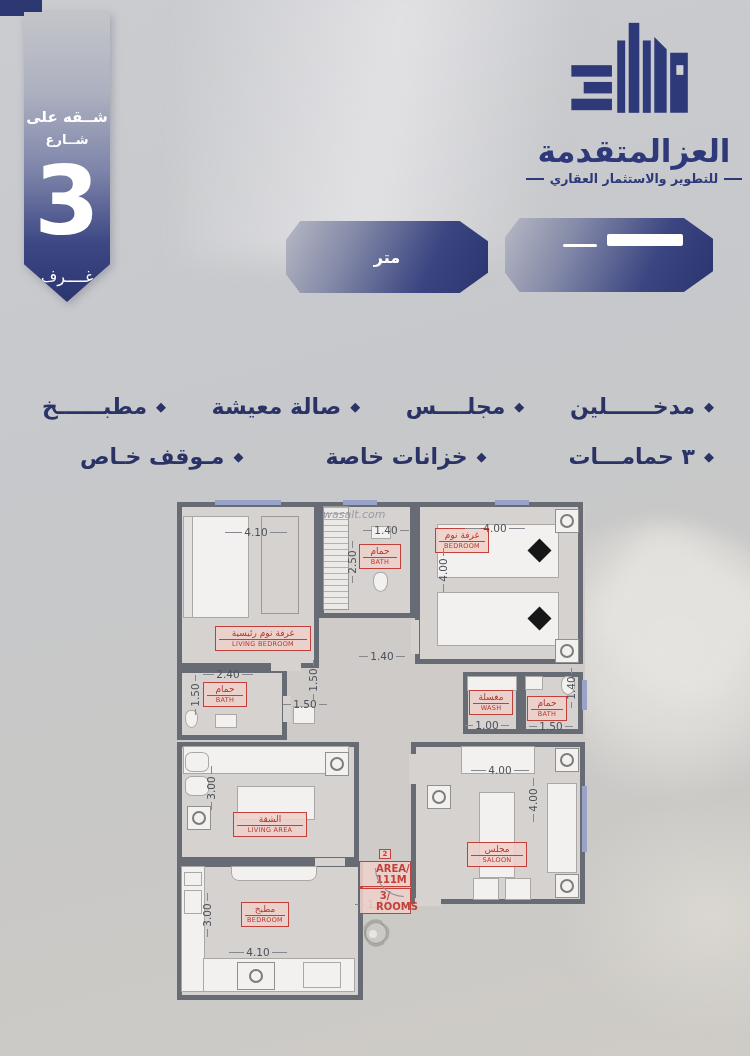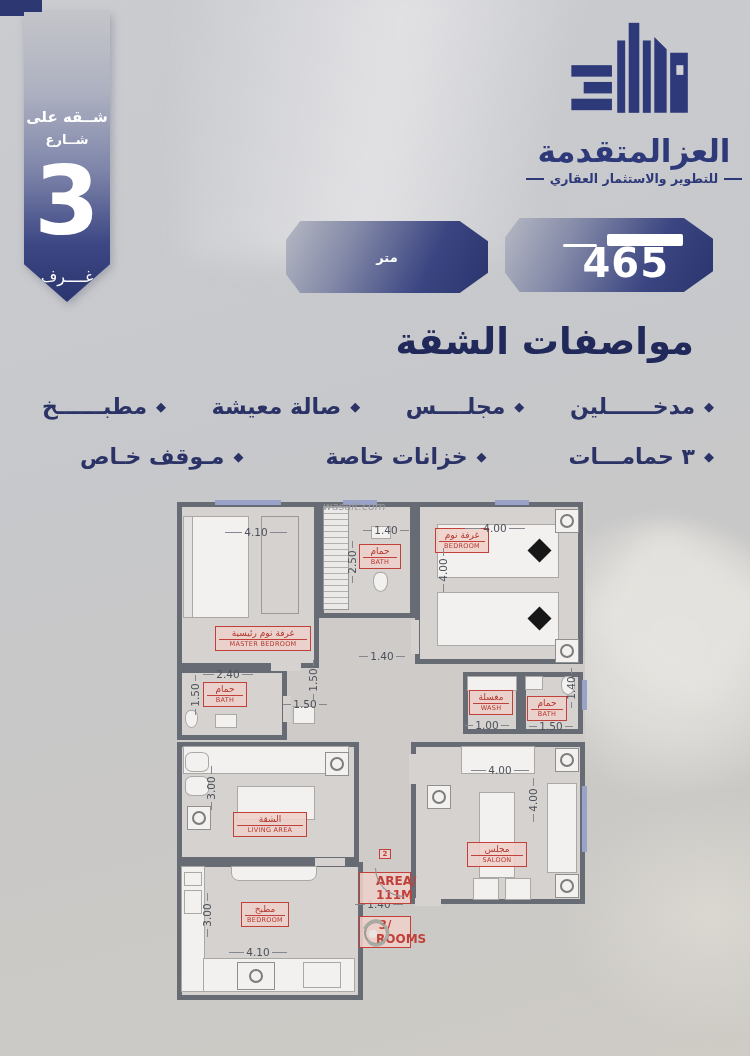--- a/index.html
+++ b/index.html
@@ -32,21 +32,21 @@
   .logo{top:18px;right:6px;width:220px;text-align:center;color:#2e3979;}
   .logo-title{font-size:31px;font-weight:bold;direction:rtl;line-height:34px;}
   .logo-tag{margin-top:3px;display:flex;align-items:center;justify-content:center;gap:6px;
     font-size:12.5px;font-weight:bold;direction:rtl;}
   .logo-tag::before,.logo-tag::after{content:"";width:18px;height:2px;background:#2e3979;}
   
   .pill{position:absolute;color:#fff;
     clip-path:polygon(7% 0%,86% 0%,100% 28%,100% 72%,86% 100%,7% 100%,0% 74%,0% 26%);
     background:linear-gradient(115deg,#b6b8c3 0%,#868ca9 30%,#3b4581 70%,#2a346d 100%);}
   .pill-area{left:286px;top:221px;width:202px;height:72px;display:flex;align-items:center;justify-content:center;gap:16px;}
-  .pill-area .unit{font-size:13px;font-weight:bold;}
+  .pill-area .unit{font-size:16px;font-weight:bold;}
   .pill-area .value{font-size:40px;font-weight:bold;letter-spacing:1px;}
   .pill-price{left:505px;top:218px;width:208px;height:74px;}
   .pill-price .value{position:absolute;right:44px;bottom:6px;font-size:40px;font-weight:bold;letter-spacing:1px;}
   .mark-thin{position:absolute;left:58px;top:26px;width:34px;height:3px;background:#fff;border-radius:2px;}
   .mark-thick{position:absolute;right:30px;top:16px;width:76px;height:12px;background:#fff;border-radius:2px;}
   
   .heading{top:320px;right:56px;font-size:37px;font-weight:bold;color:#20295a;direction:rtl;}
   .spec-row{position:absolute;display:flex;direction:rtl;justify-content:space-between;
     color:#2a3266;font-weight:bold;font-size:22px;}
   .spec-row1{top:394px;right:36px;left:42px;}
@@ -66,24 +66,24 @@
   .sq{position:absolute;width:22px;height:22px;background:#f2f1ef;border:1px solid #90908e;display:flex;align-items:center;justify-content:center;}
   .sq::after{content:"";width:10px;height:10px;border-radius:50%;border:2px solid #7c7c7a;}
   .diamond{position:absolute;width:17px;height:17px;background:#171717;transform:rotate(45deg);}
   .room-label{position:absolute;border:1.5px solid #c2403a;background:rgba(238,208,202,.88);
     color:#b5362f;text-align:center;box-sizing:border-box;padding:1px 3px;line-height:1.15;}
   .room-label .ar{display:block;font-size:9px;font-weight:normal;direction:rtl;}
   .room-label .en{display:block;font-size:6.5px;letter-spacing:.3px;border-top:1px solid #c2403a;margin-top:1px;padding-top:1px;}
   .dim{position:absolute;display:flex;align-items:center;color:#4d515a;font-size:10.5px;white-space:nowrap;}
   .dim::before,.dim::after{content:"";flex:1;height:1px;background:#85888f;min-width:5px;margin:0 2px;}
   .dim.v{transform:rotate(-90deg);transform-origin:center;}
-  .watermark{position:absolute;left:148px;top:0;width:120px;font-size:11px;color:#9b9ca2;font-style:italic;}
+  .watermark{position:absolute;left:148px;top:8px;width:120px;font-size:11px;color:#9b9ca2;font-style:italic;}
   .info-box{position:absolute;left:184px;top:341px;width:52px;text-align:center;color:#c2403a;}
   .ib-num{display:inline-block;border:1px solid #c2403a;background:rgba(238,208,202,.88);font-size:7px;font-weight:bold;padding:0 3px;margin-bottom:1px;}
-  .ib-line{border:1px solid #c2403a;background:rgba(238,208,202,.88);font-size:12px;font-weight:bold;margin-top:12px;padding:1px 16px;}
+  .ib-line{border:1px solid #c2403a;background:rgba(238,208,202,.88);font-size:10px;font-weight:bold;margin-top:1px;padding:1px 16px;}
   .arc{position:absolute;left:200px;top:368px;width:28px;height:28px;border-left:1px solid #8d9097;border-bottom:1px solid #8d9097;border-radius:0 0 0 100%;}
 </style>
 </head>
 <body>
 
 <div class="canvas">
 
   <div class="blob blob4"></div>
   <div class="blob blob1"></div>
   <div class="blob blob2"></div>
@@ -117,24 +117,22 @@
     <div class="logo-title">العزالمتقدمة</div>
     <div class="logo-tag">للتطوير والاستثمار العقاري</div>
   </div>
 
   <div class="pill pill-area">
     <span class="unit">متر</span>
   </div>
   <div class="pill pill-price">
     <span class="mark-thin"></span>
     <span class="mark-thick"></span>
-    <span class="value">465</span>
-  </div>
-
-  <div class="abs heading">مواصفات الشقة</div>
+  </div>
+
 
   <div class="spec-row spec-row1">
     <span class="spec">
         <span class="bullet">◆</span>
         <span>مدخــــــلين</span>
       </span>
     <span class="spec">
         <span class="bullet">◆</span>
         <span>مجلــــس</span>
       </span>
@@ -235,21 +233,21 @@
     <div class="furn" style="left:298px;top:378px;width:26px;height:22px;"></div>
     <div class="furn" style="left:330px;top:378px;width:26px;height:22px;"></div>
     <div class="sq" style="left:252px;top:285px;"></div>
     <div class="sq" style="left:380px;top:248px;"></div>
     <div class="sq" style="left:380px;top:374px;"></div>
 
     <div class="watermark">wasalt.com</div>
 
     <div class="room-label" style="left:40px;top:126px;width:96px;">
       <span class="ar">غرفة نوم رئيسية</span>
-      <span class="en">MASTER BEDROOM</span>
+      <span class="en">LIVING BEDROOM</span>
     </div>
     <div class="room-label" style="left:184px;top:44px;width:42px;">
       <span class="ar">حمام</span>
       <span class="en">BATH</span>
     </div>
     <div class="room-label" style="left:260px;top:28px;width:54px;">
       <span class="ar">غرفة نوم</span>
       <span class="en">BEDROOM</span>
     </div>
     <div class="room-label" style="left:28px;top:182px;width:44px;">

